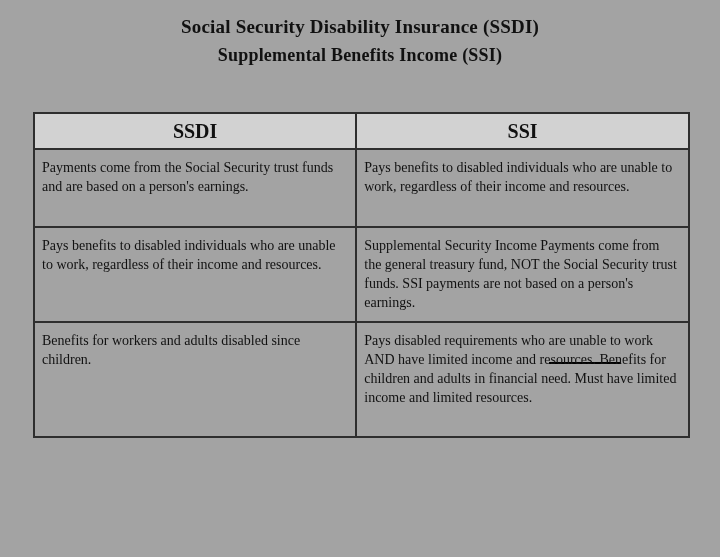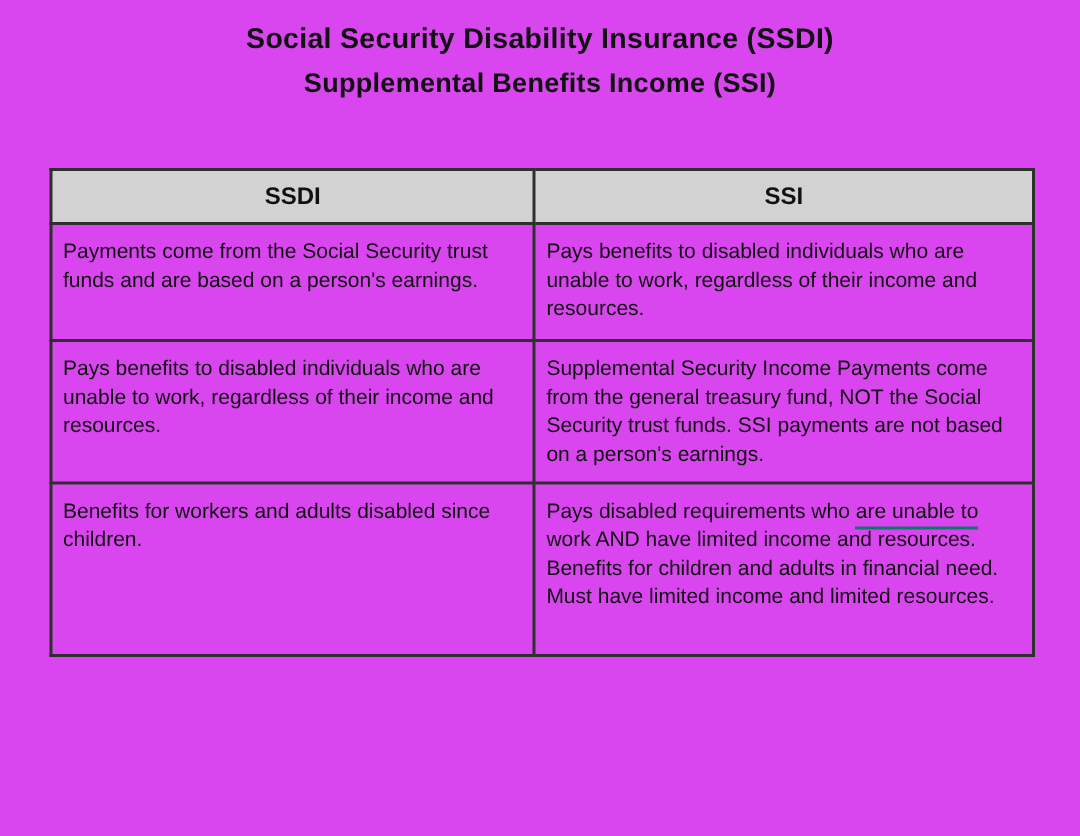--- a/index.html
+++ b/index.html
@@ -4,22 +4,22 @@
 <style>
   html, body {
     margin: 0;
     padding: 0;
     background: #ffffff;
   }
   .page {
     position: relative;
     width: 720px;
     height: 557px;
-    background: #d946ef;
-    font-family: Liberation Sans, sans-serif;
+    background: #a3a3a3;
+    font-family: Liberation Serif, serif;
     color: #111111;
     overflow: hidden;
   }
   .title-block {
     text-align: center;
     padding-top: 16px;
   }
   .title-line1 {
     margin: 0;
     font-size: 19px;
@@ -60,38 +60,38 @@
   }
   table.compare th,
   table.compare td {
     border: 2px solid #2e2e2e;
     vertical-align: top;
     text-align: left;
   }
   table.compare th {
     background: #d2d2d2;
     height: 34px;
-    font-size: 16px;
+    font-size: 20px;
     font-weight: bold;
     text-align: center;
     vertical-align: middle;
     padding: 0;
   }
   table.compare td {
     padding: 8px 10px 6px 7px;
   }
   col.c-ssdi { width: 49.2%; }
   col.c-ssi  { width: 50.8%; }
   tr.r1 td { height: 62px; }
   tr.r2 td { height: 61px; }
   tr.r3 td { height: 79px; }
   tr.r4 td { height: 99px; }
   .grammar-underline {
-    border-bottom: 2px solid #0f766e;
-    padding-bottom: 3px;
+    border-bottom: 2px solid #000000;
+    padding-bottom: 14px;
   }
 </style>
 </head>
 <body>
 
 <div class="page">
 
   <div class="title-block">
     <h1 class="title-line1">Social Security Disability Insurance (SSDI)</h1>
     <h2 class="title-line3">Supplemental Benefits Income (SSI)</h2>

